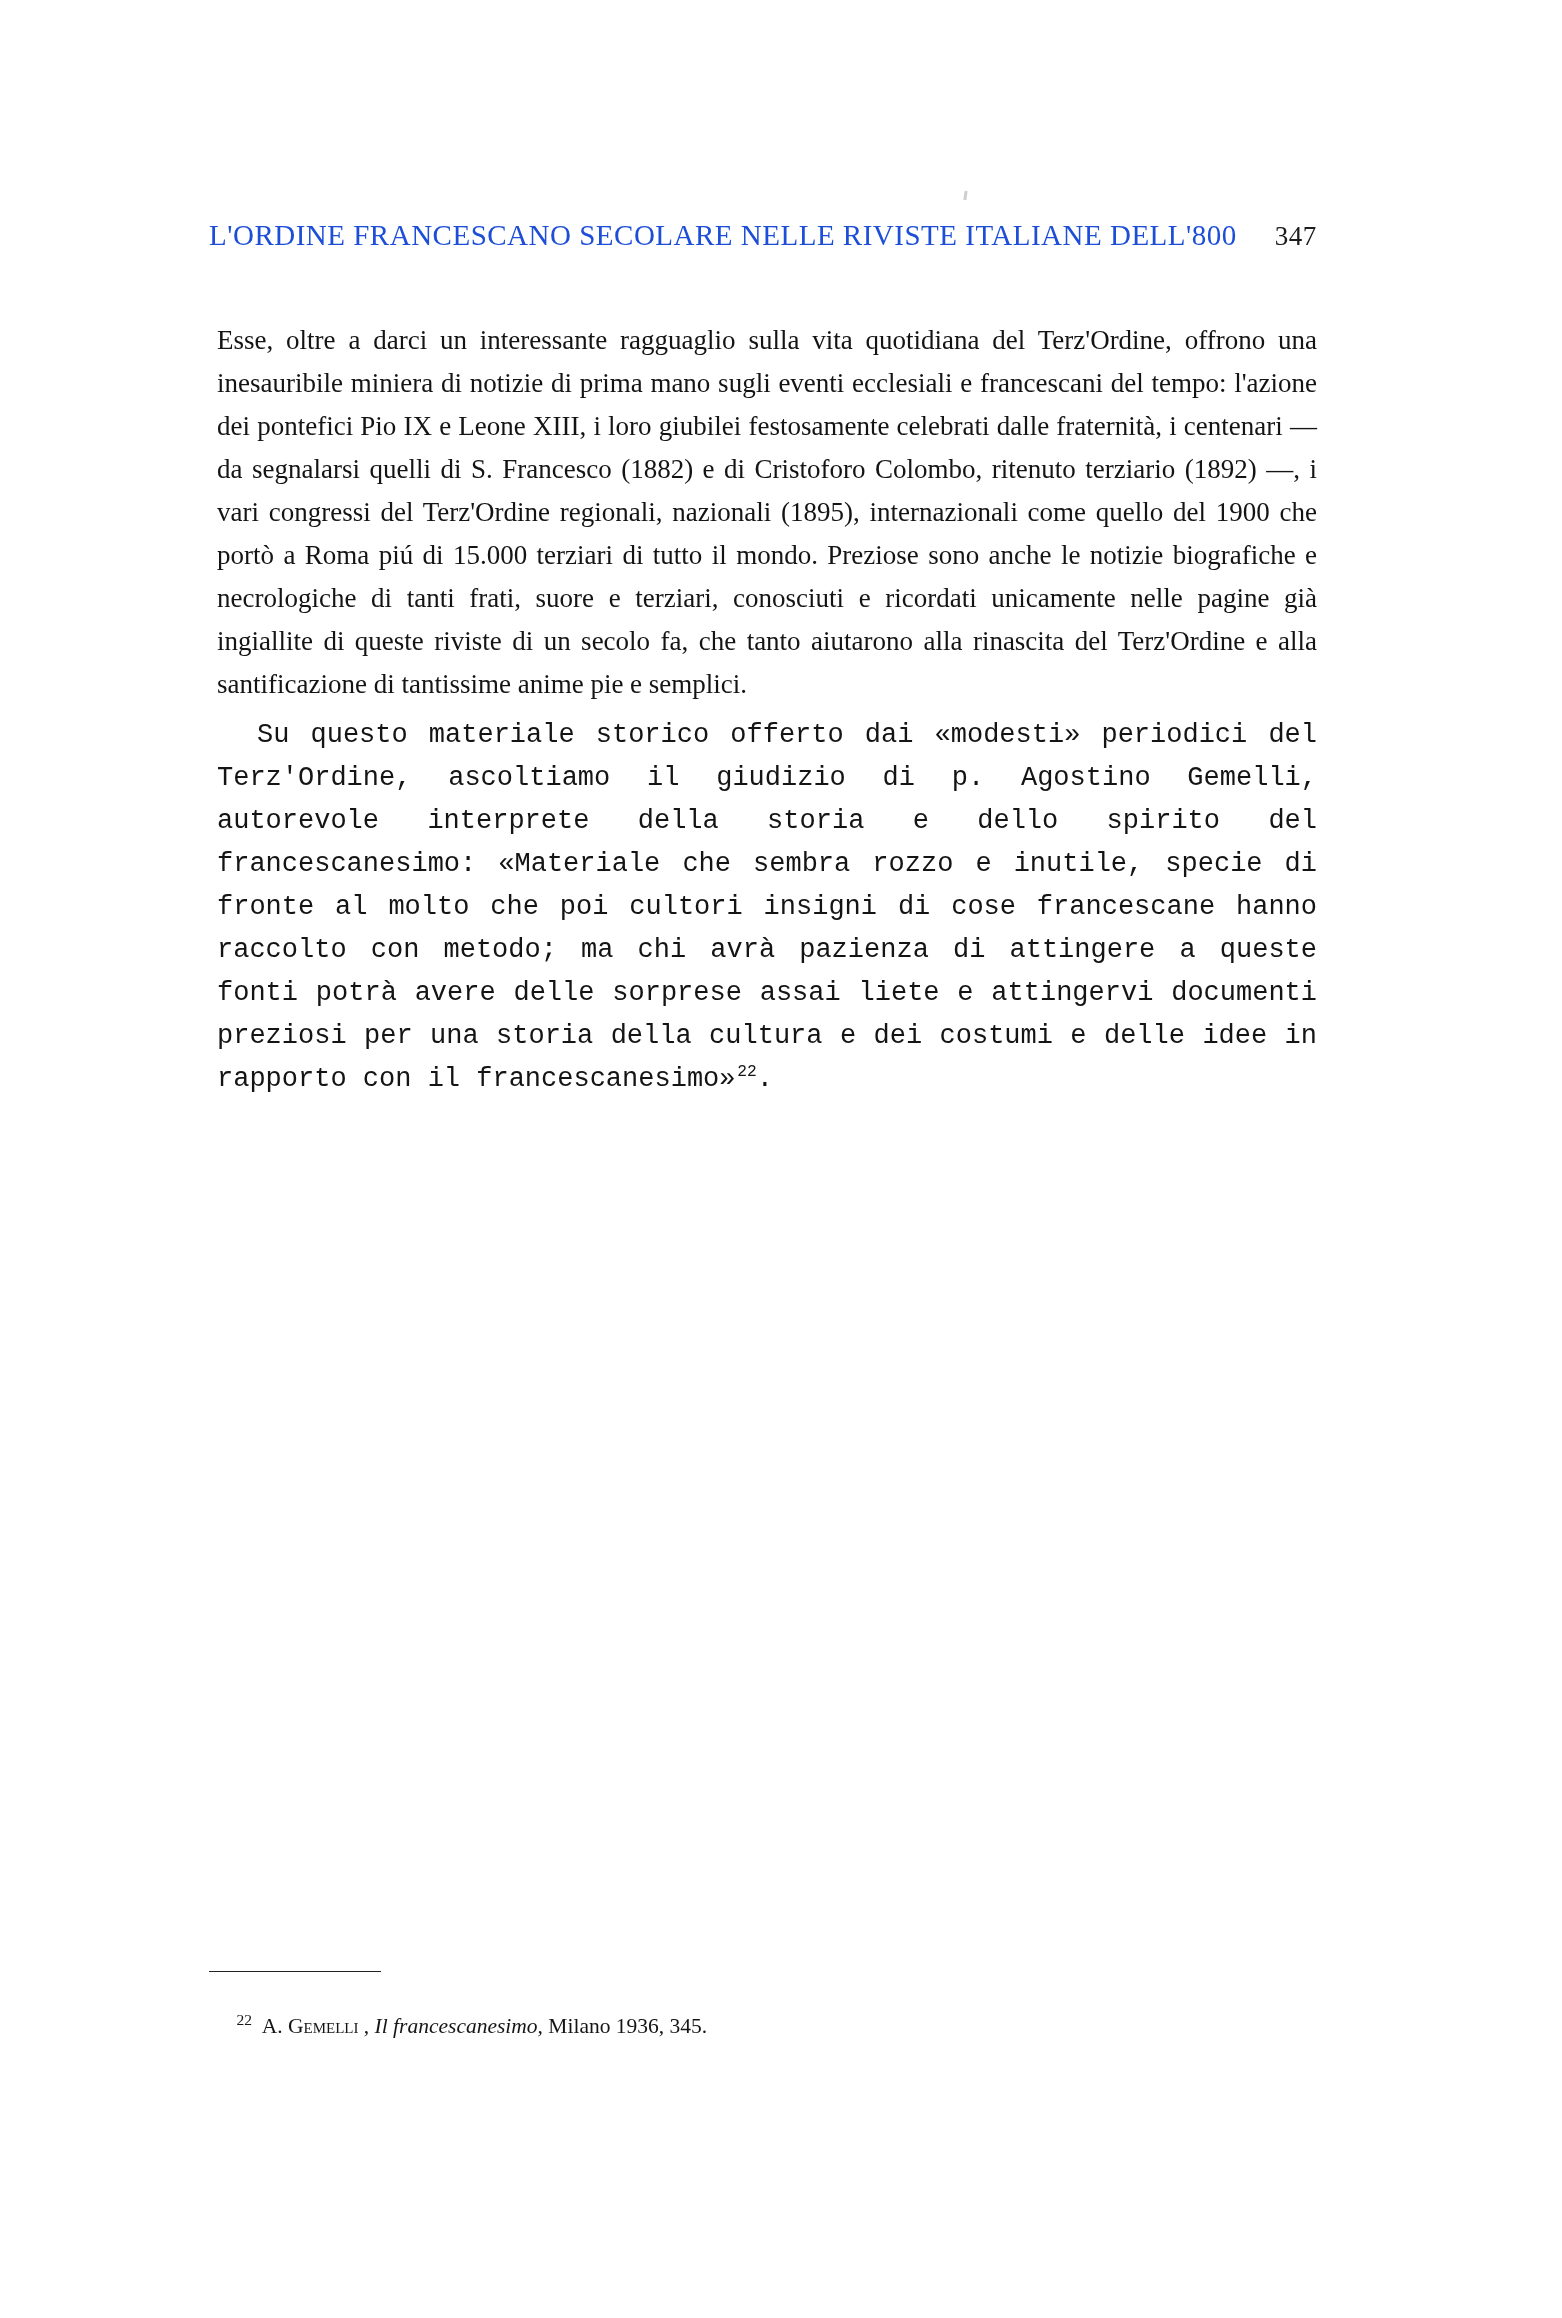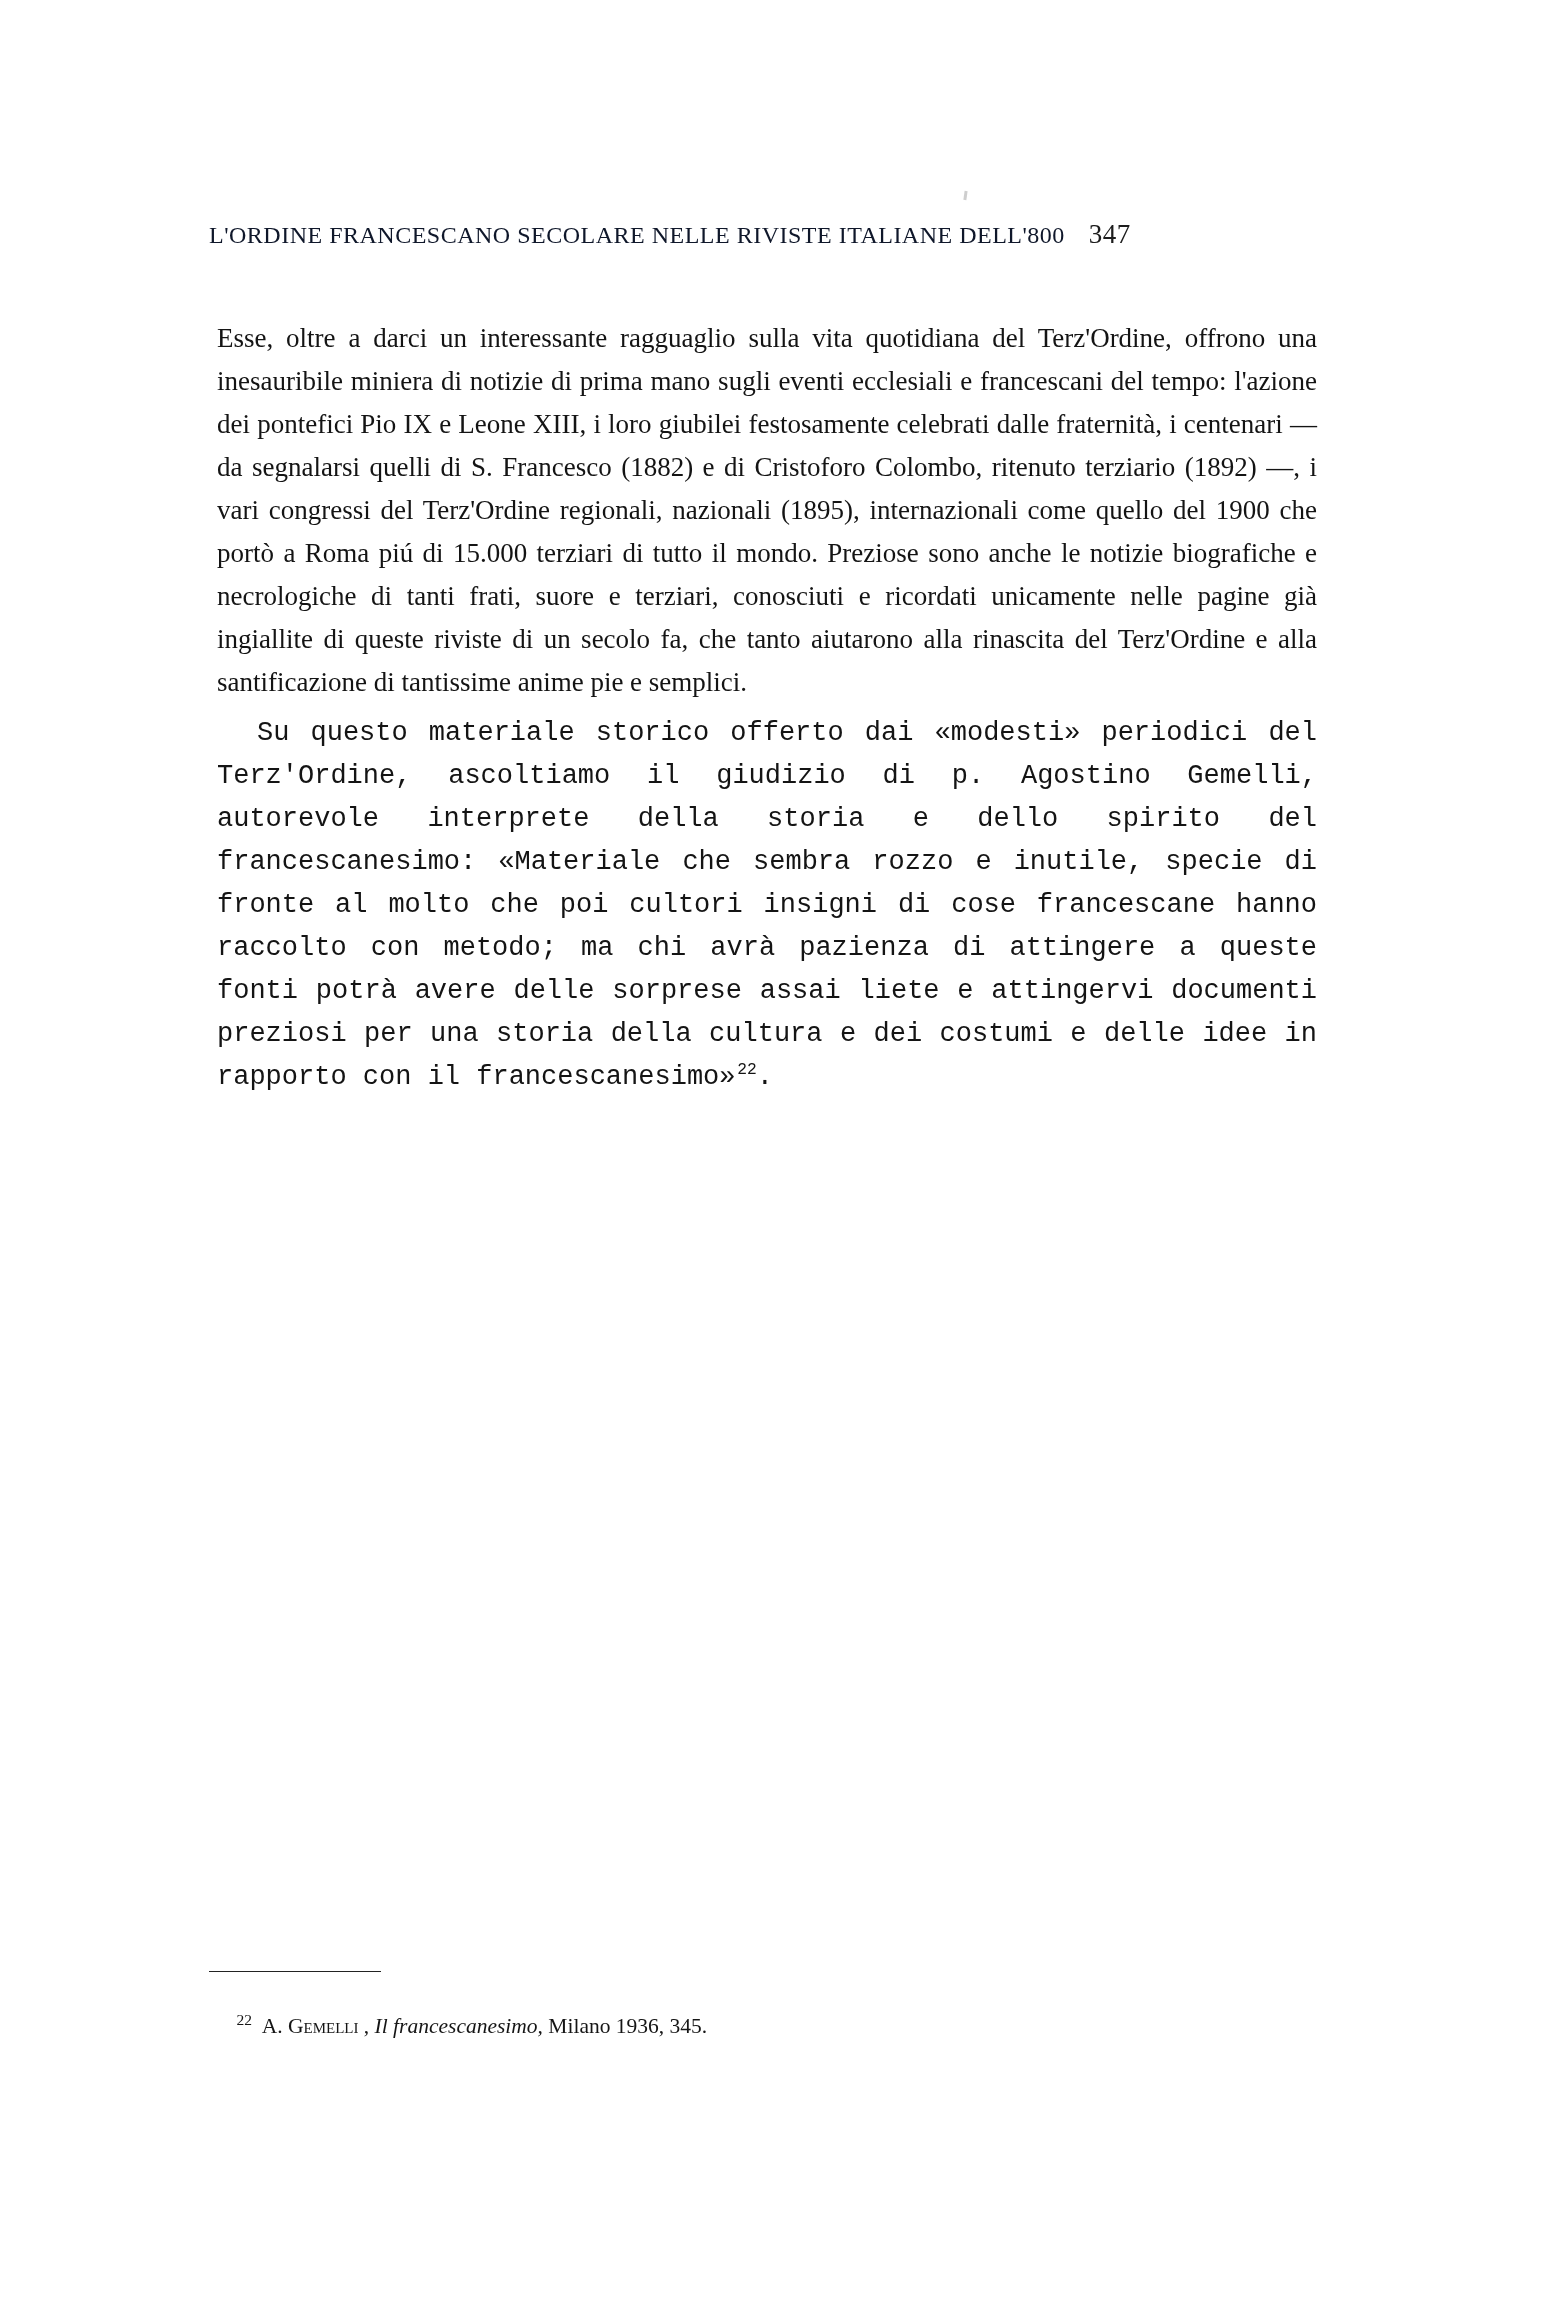--- a/index.html
+++ b/index.html
@@ -30,28 +30,28 @@
     width: 1116px;
   }
   .running-head {
     display: flex;
     align-items: baseline;
     font-family: "Liberation Serif", serif;
     letter-spacing: 0.5px;
     margin-bottom: 67px;
   }
   .running-head .title-text {
-    font-size: 24px;
-    color: #0f172a;
+    font-size: 29px;
+    color: #1d4ed8;
     white-space: nowrap;
     text-align: center;
   }
   .running-head .page-number {
     font-size: 27px;
-    margin-left: 24px;
+    margin-left: 38px;
     color: #1d1d1d;
   }
   .body-text {
     font-size: 27px;
     line-height: 43px;
     text-align: justify;
     color: #141414;
   }
   .body-text p {
     margin: 8px;

